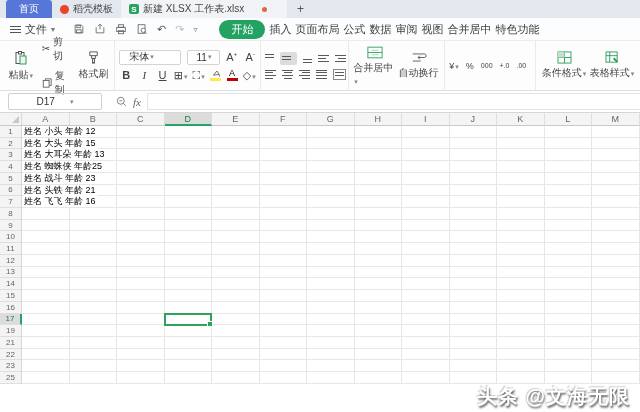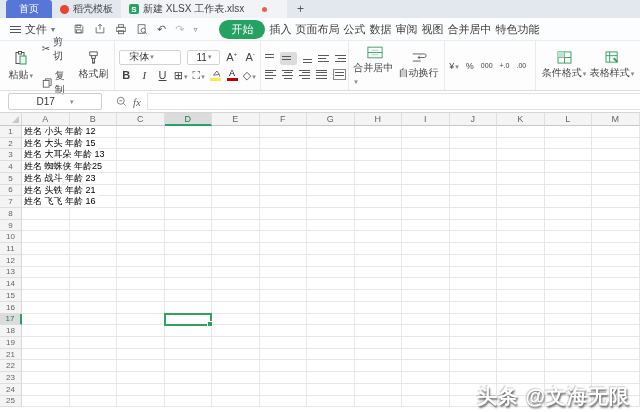--- a/index.html
+++ b/index.html
@@ -642,36 +642,20 @@
       <div class="g-cell"></div>
       <div class="g-cell"></div>
       <div class="g-cell"></div>
       <div class="g-cell"></div>
       <div class="g-cell"></div>
       <div class="g-cell"></div>
       <div class="g-cell"></div>
       <div class="g-cell"></div>
     </div>
     <div class="g-row">
-      <div class="g-rowhead">18</div>
-      <div class="g-cell"></div>
-      <div class="g-cell"></div>
-      <div class="g-cell"></div>
-      <div class="g-cell"></div>
-      <div class="g-cell"></div>
-      <div class="g-cell"></div>
-      <div class="g-cell"></div>
-      <div class="g-cell"></div>
-      <div class="g-cell"></div>
-      <div class="g-cell"></div>
-      <div class="g-cell"></div>
-      <div class="g-cell"></div>
-      <div class="g-cell"></div>
-    </div>
-    <div class="g-row">
       <div class="g-rowhead">19</div>
       <div class="g-cell"></div>
       <div class="g-cell"></div>
       <div class="g-cell"></div>
       <div class="g-cell"></div>
       <div class="g-cell"></div>
       <div class="g-cell"></div>
       <div class="g-cell"></div>
       <div class="g-cell"></div>
       <div class="g-cell"></div>
@@ -722,36 +706,20 @@
       <div class="g-cell"></div>
       <div class="g-cell"></div>
       <div class="g-cell"></div>
       <div class="g-cell"></div>
       <div class="g-cell"></div>
       <div class="g-cell"></div>
       <div class="g-cell"></div>
       <div class="g-cell"></div>
     </div>
     <div class="g-row">
-      <div class="g-rowhead">24</div>
-      <div class="g-cell"></div>
-      <div class="g-cell"></div>
-      <div class="g-cell"></div>
-      <div class="g-cell"></div>
-      <div class="g-cell"></div>
-      <div class="g-cell"></div>
-      <div class="g-cell"></div>
-      <div class="g-cell"></div>
-      <div class="g-cell"></div>
-      <div class="g-cell"></div>
-      <div class="g-cell"></div>
-      <div class="g-cell"></div>
-      <div class="g-cell"></div>
-    </div>
-    <div class="g-row">
       <div class="g-rowhead">25</div>
       <div class="g-cell"></div>
       <div class="g-cell"></div>
       <div class="g-cell"></div>
       <div class="g-cell"></div>
       <div class="g-cell"></div>
       <div class="g-cell"></div>
       <div class="g-cell"></div>
       <div class="g-cell"></div>
       <div class="g-cell"></div>

